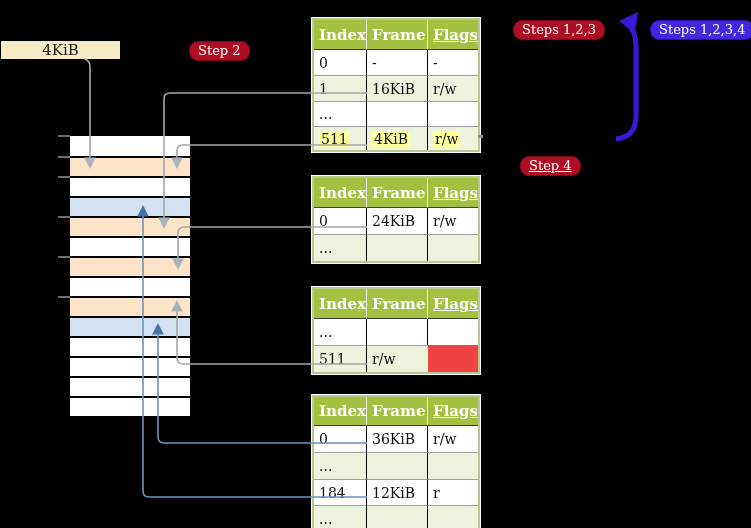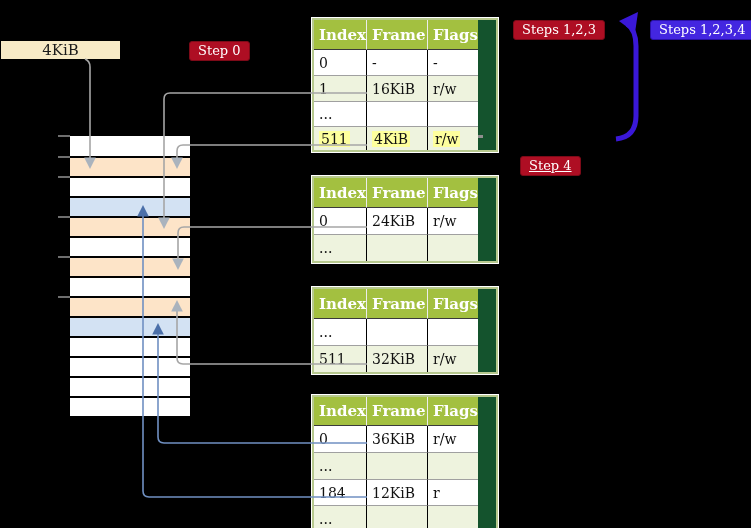--- a/index.html
+++ b/index.html
@@ -9,71 +9,71 @@
   }
   
   .lbl4k {
     position:absolute; left:1px; top:41px; width:119px; height:18px;
     background:#f7eac6; color:#1a1a1a; font-size:15px; line-height:18px;
     text-align:center;
   }
   
   .badge {
     position:absolute; height:18px; line-height:18px; padding:0 8px;
-    border-radius:3px; color:#fff; font-size:13px; white-space:nowrap;
+    border-radius:9px; color:#fff; font-size:13px; white-space:nowrap;
   }
   .badge.red  { background:#ae0e23; border:1px solid #7d0a18; }
   .badge.blue { background:#4326e0; border:1px solid #2a10a8; }
   .b-step0    { left:189px; top:41px; }
   .b-steps123 { left:513px; top:20px; }
   .b-steps1234{ left:650px; top:20px; padding:0 8px; }
   .b-step4    { left:520px; top:156px;text-decoration:underline; }
   
   .memcol { position:absolute; left:70px; top:136px; width:120px; }
   .mrow { height:20px; box-sizing:border-box; border-top:2px solid #000; }
   .mrow:first-child { border-top:none; }
   .mrow.white { background:#ffffff; }
   .mrow.peach { background:#fde4c8; }
   .mrow.blue  { background:#d3e2f3; }
   
   .ptable {
-    position:absolute; left:312px; width:186px; box-sizing:border-box;
-    border:2px solid #b7c98e; outline:1px solid #ffffff; background:#14532d;
+    position:absolute; left:312px; width:168px; box-sizing:border-box;
+    border:2px solid #b7c98e; outline:1px solid #ffffff; background:#ef4444;
     display:grid; grid-template-columns:53px 61px 50px;
   }
   .t1 { top:18px;  grid-template-rows:30px 25px 26px 25px 24px; }
   .t2 { top:176px; grid-template-rows:30px 26px 27px; }
   .t3 { top:287px; grid-template-rows:30px 26px 27px; }
   .t4 { top:395px; grid-template-rows:29px 26px 27px 26px 27px; }
   .ph {
     background:#a3c040; color:#fff; font-weight:bold; font-size:15px;
     display:flex; align-items:center; padding-left:5px; box-sizing:border-box;
     border-right:1px solid #ececec; border-bottom:1px solid #3a3a3a;
   }
-  .ph.last { border-right:none; }
+  .ph.last { border-right:none;text-decoration:underline; }
   .pc {
     display:flex; align-items:center; padding-left:5px; box-sizing:border-box;
     font-size:14px; color:#111; background:#fff;
     border-right:1px solid #000; border-top:1px solid #a0a0a0;
   }
   .pc.last { border-right:none; }
   .pc.fr { border-top:none; }
   .pc.sh { background:#eef3de; }
   .hl { background:#feff9d; padding:0 2px; }
   
   svg.overlay { position:absolute; left:0; top:0; pointer-events:none; }
 </style>
 </head>
 <body>
 
 <div class="canvas">
 
   <div class="lbl4k">4KiB</div>
 
-  <div class="badge red b-step0">Step 0</div>
+  <div class="badge red b-step0">Step 2</div>
   <div class="badge red b-steps123">Steps 1,2,3</div>
   <div class="badge blue b-steps1234">Steps 1,2,3,4</div>
   <div class="badge red b-step4">Step 4</div>
 
   <div class="memcol">
     <div class="mrow white"></div>
     <div class="mrow peach"></div>
     <div class="mrow white"></div>
     <div class="mrow blue"></div>
     <div class="mrow peach"></div>
@@ -162,23 +162,20 @@
         <span>...</span>
       </div>
     <div class="pc fr">
         <span></span>
       </div>
     <div class="pc fr last">
         <span></span>
       </div>
     <div class="pc sh">
         <span>511</span>
-      </div>
-    <div class="pc sh">
-        <span>32KiB</span>
       </div>
     <div class="pc sh last">
         <span>r/w</span>
       </div>
   </div>
 
   <div class="ptable t4">
     <div class="ph">Index</div>
     <div class="ph">Frame</div>
     <div class="ph last">Flags</div>

